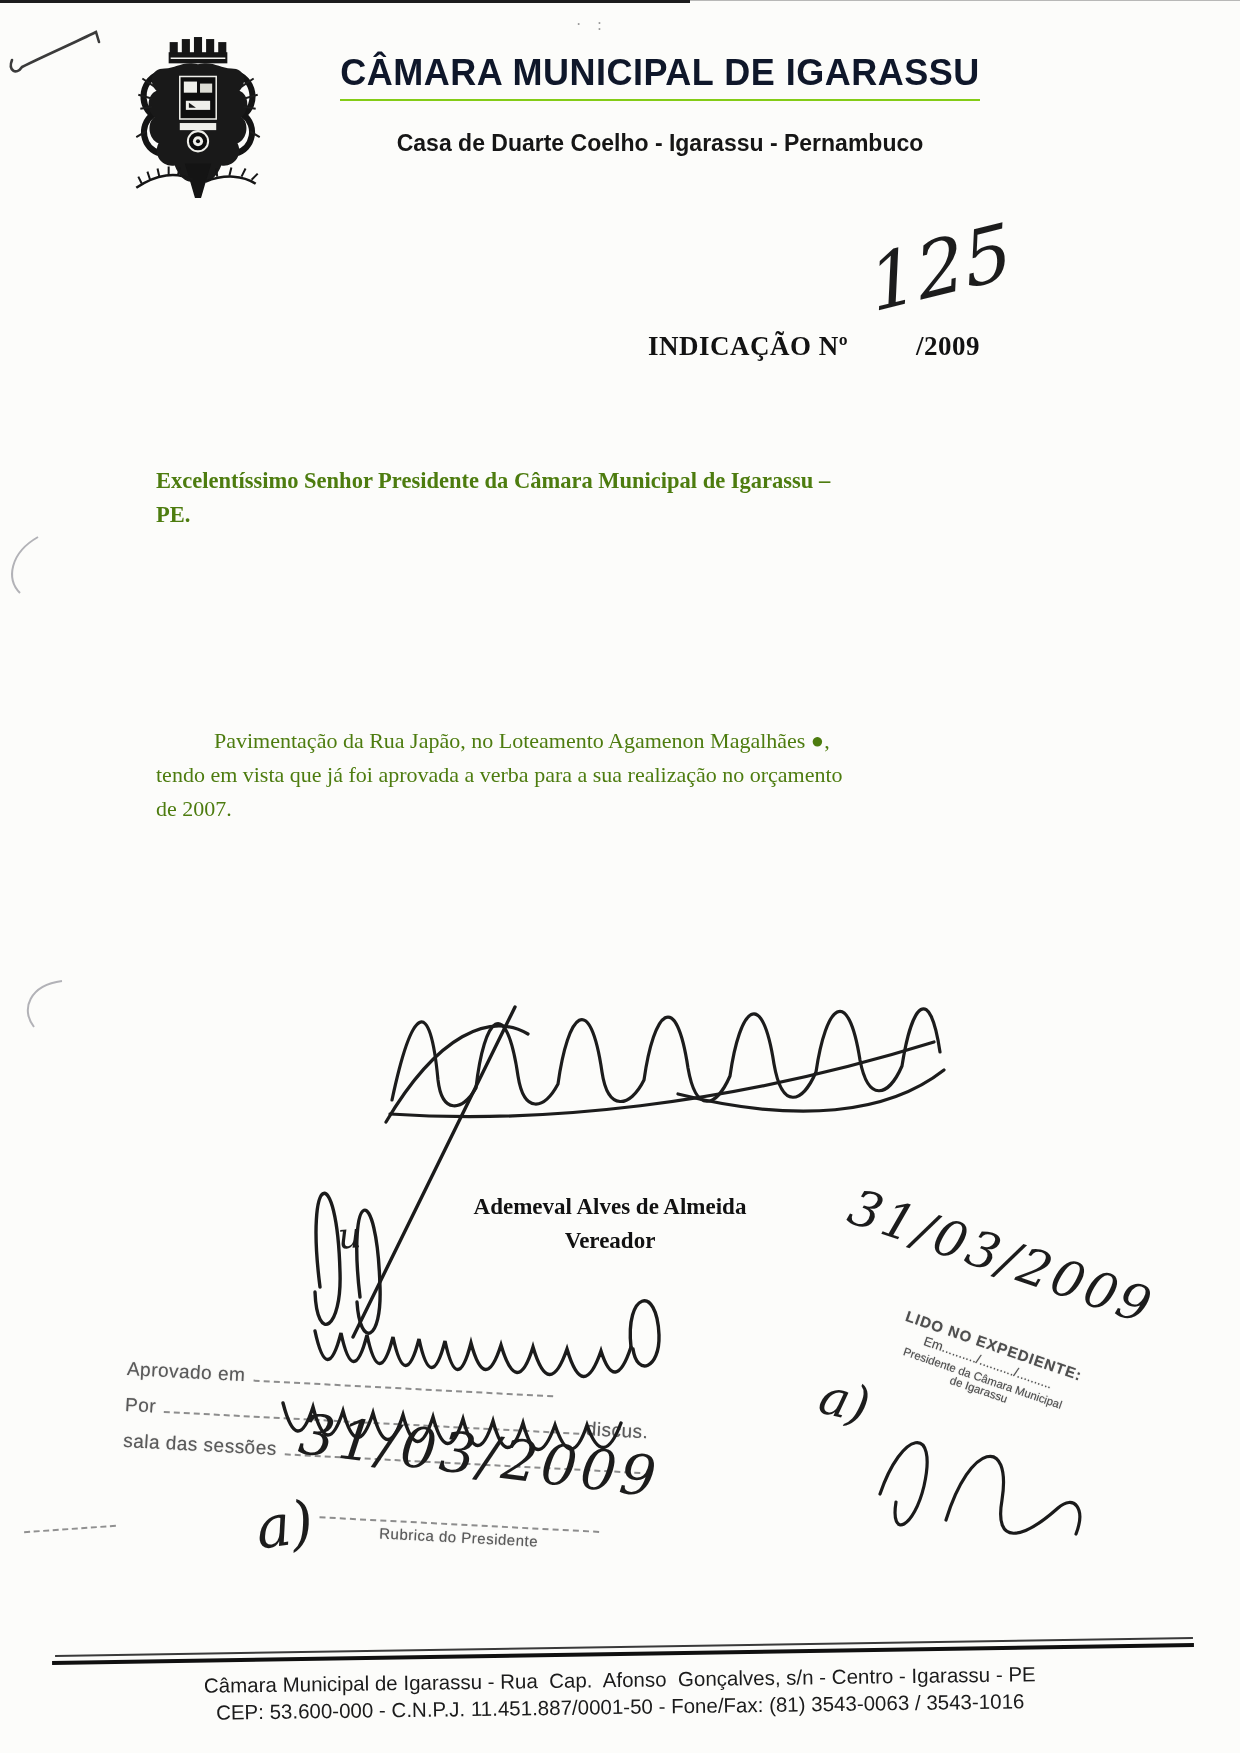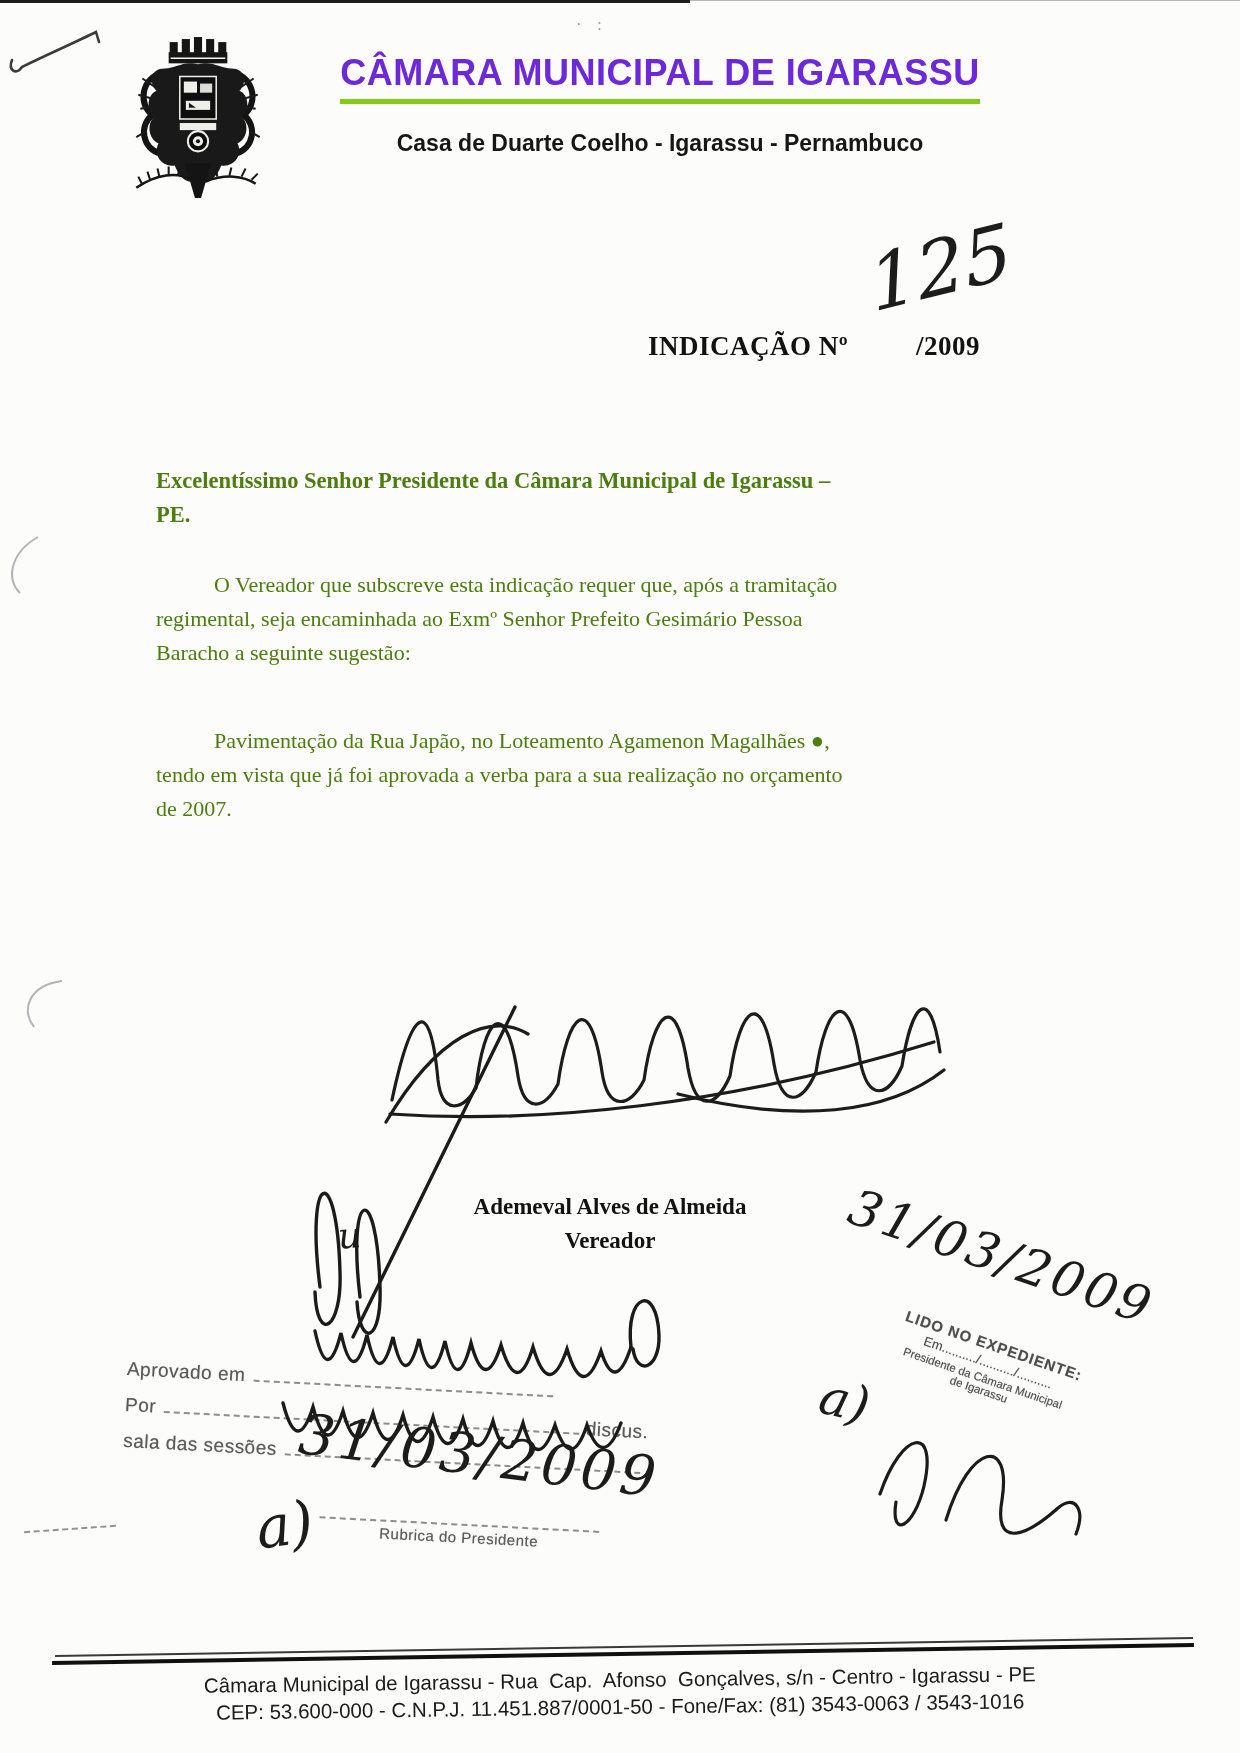--- a/index.html
+++ b/index.html
@@ -4,21 +4,21 @@
 <style>
   html,body{margin:0;padding:0;background:#d9d9d9;}
   .page{position:relative;width:1240px;height:1753px;background:#fcfcfa;overflow:hidden;
         font-family:"Liberation Serif",serif;color:#121212;}
   .abs{position:absolute;}
 
   
   .crest{left:132px;top:34px;width:132px;height:172px;}
   .title-wrap{left:300px;top:52px;width:720px;text-align:center;}
   .title{display:inline-block;font-family:"Liberation Sans",sans-serif;font-weight:bold;
-         font-size:36px;letter-spacing:.5px;color:#6d28d9;border-bottom:5px solid #84cc16;
+         font-size:36px;letter-spacing:.5px;color:#0f172a;border-bottom:2px solid #84cc16;
          padding-bottom:5px;}
   .subtitle{left:300px;top:130px;width:720px;text-align:center;
             font-family:"Liberation Sans",sans-serif;font-weight:bold;font-size:23px;color:#161616;}
 
   
   .ind-label{left:648px;top:331px;font-weight:bold;font-size:27px;letter-spacing:.5px;}
   .ind-year{left:916px;top:331px;font-weight:bold;font-size:27px;letter-spacing:.5px;}
 
   
   .hand{font-family:"DejaVu Serif",serif;font-style:italic;color:#1c1c1c;line-height:1;}
@@ -127,25 +127,20 @@
 
   <div class="abs ind-label">INDICAÇÃO Nº</div>
   <div class="abs ind-year">/2009</div>
   <div class="abs hand hand-num">125</div>
 
   <div class="abs bodytext salutation">
     <div>Excelentíssimo Senhor Presidente da Câmara Municipal de Igarassu –</div>
     <div>PE.</div>
   </div>
 
-  <div class="abs bodytext p1">
-    <div class="ind1">O Vereador que subscreve esta indicação requer que, após a tramitação</div>
-    <div>regimental, seja encaminhada ao Exmº Senhor Prefeito Gesimário Pessoa</div>
-    <div>Baracho a seguinte sugestão:</div>
-  </div>
 
   <div class="abs bodytext p2">
     <div class="ind1">Pavimentação da Rua Japão, no Loteamento Agamenon Magalhães ●,</div>
     <div>tendo em vista que já foi aprovada a verba para a sua realização no orçamento</div>
     <div>de 2007.</div>
   </div>
 
 
 
   <svg class="abs sig-svg" viewBox="0 0 572 162">

